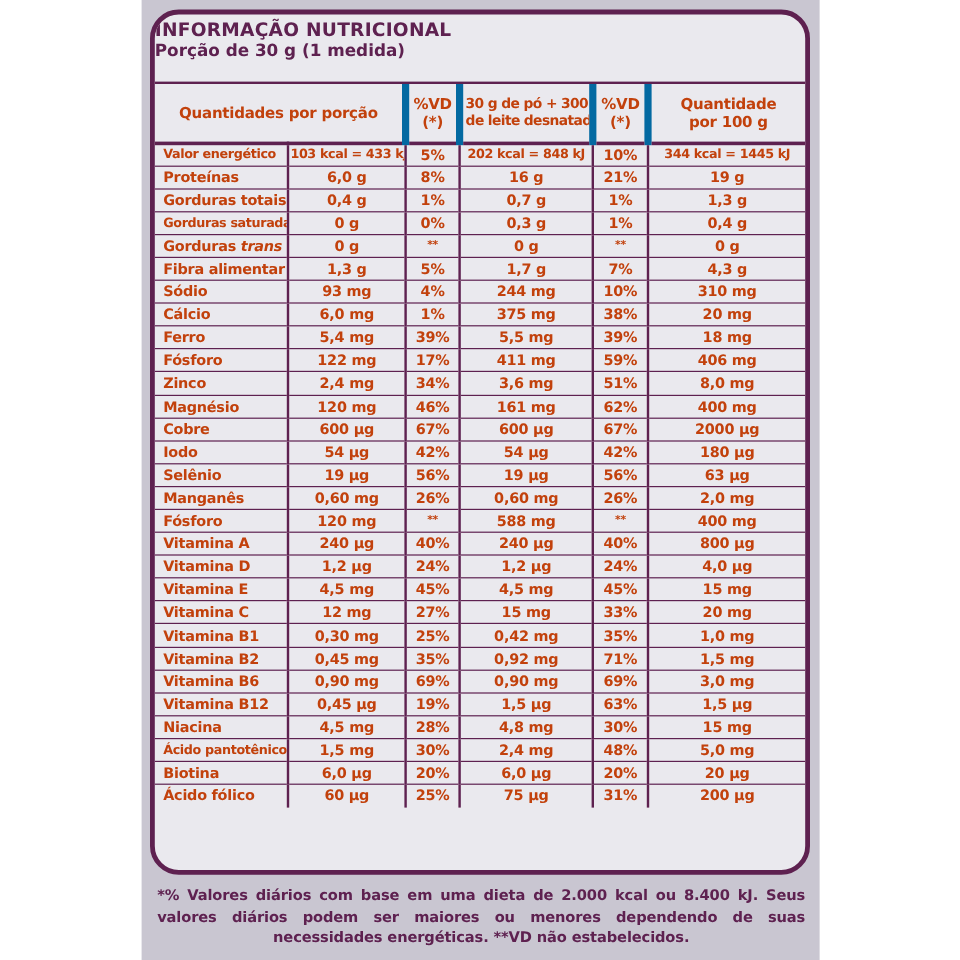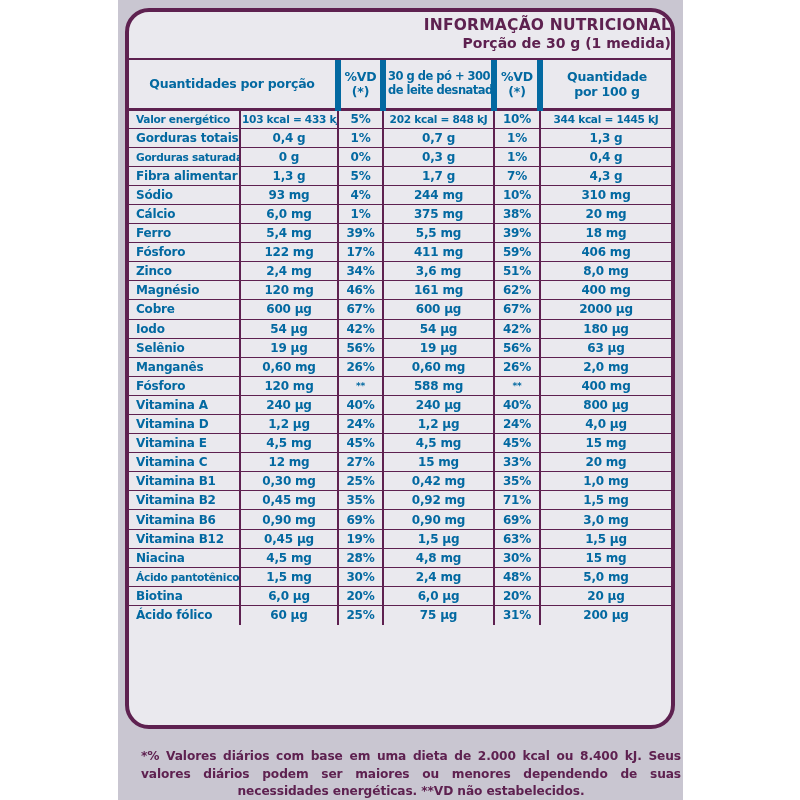--- a/index.html
+++ b/index.html
@@ -19,42 +19,42 @@
   .tablewrap {
     position: absolute;
     left: 7px; top: 8px;
     width: 550px; height: 721px;
     border: 4px solid #5e2150;
     border-radius: 24px;
     background: #eae9ee;
     overflow: hidden;
   }
   .titleblock {
-    height: 48px;
+    height: 58px;
     padding-top: 5px;
-    text-align: right;
+    text-align: left;
     border-bottom: 2px solid #5e2150;
     color: #5e2150;
   }
   .title {
     font-size: 15.5px;
     font-weight: bold;
     letter-spacing: 0.2px;
     line-height: 1.15;
   }
   .subtitle {
     font-size: 14px;
     font-weight: bold;
     line-height: 1.15;
   }
   table {
     width: 100%;
     border-collapse: collapse;
     table-layout: fixed;
-    color: #0369a1;
+    color: #c2410c;
   }
   thead th {
     height: 49px;
     border-bottom: 3px solid #5e2150;
     font-size: 12.5px;
     font-weight: bold;
     letter-spacing: -0.2px;
     text-align: center;
     vertical-align: middle;
     padding: 0 2px;
@@ -81,21 +81,21 @@
     text-align: left;
     padding-left: 7px;
   }
   tbody td.long { font-size: 10.6px; letter-spacing: -0.3px; margin-top: 29px; }
   tbody td.vd-na { font-size: 9px; vertical-align: middle; }
   em { font-style: italic; }
   .footnote {
     position: absolute;
     left: 13px; top: 738px;
     width: 540px;
-    margin: 10px;
+    margin: 0;
     color: #5e2150;
     font-size: 12.2px;
     font-weight: bold;
     letter-spacing: -0.1px;
     line-height: 1.45;
     text-align: justify;
     text-align-last: center;
   }
 </style>
 </head>
@@ -134,34 +134,50 @@
       <tbody id="tbody">
           <tr>
             <td class="name long">Valor energético</td>
             <td class="long">103 kcal = 433 kJ</td>
             <td>5%</td>
             <td class="long">202 kcal = 848 kJ</td>
             <td>10%</td>
             <td class="long">344 kcal = 1445 kJ</td>
           </tr>
           <tr>
+            <td class="name">Proteínas</td>
+            <td>6,0 g</td>
+            <td>8%</td>
+            <td>16 g</td>
+            <td>21%</td>
+            <td>19 g</td>
+          </tr>
+          <tr>
             <td class="name">Gorduras totais</td>
             <td>0,4 g</td>
             <td>1%</td>
             <td>0,7 g</td>
             <td>1%</td>
             <td>1,3 g</td>
           </tr>
           <tr>
             <td class="name long">Gorduras saturadas</td>
             <td>0 g</td>
             <td>0%</td>
             <td>0,3 g</td>
             <td>1%</td>
             <td>0,4 g</td>
+          </tr>
+          <tr>
+            <td class="name">Gorduras <em>trans</em></td>
+            <td>0 g</td>
+            <td class="vd-na">**</td>
+            <td>0 g</td>
+            <td class="vd-na">**</td>
+            <td>0 g</td>
           </tr>
           <tr>
             <td class="name">Fibra alimentar</td>
             <td>1,3 g</td>
             <td>5%</td>
             <td>1,7 g</td>
             <td>7%</td>
             <td>4,3 g</td>
           </tr>
           <tr>

